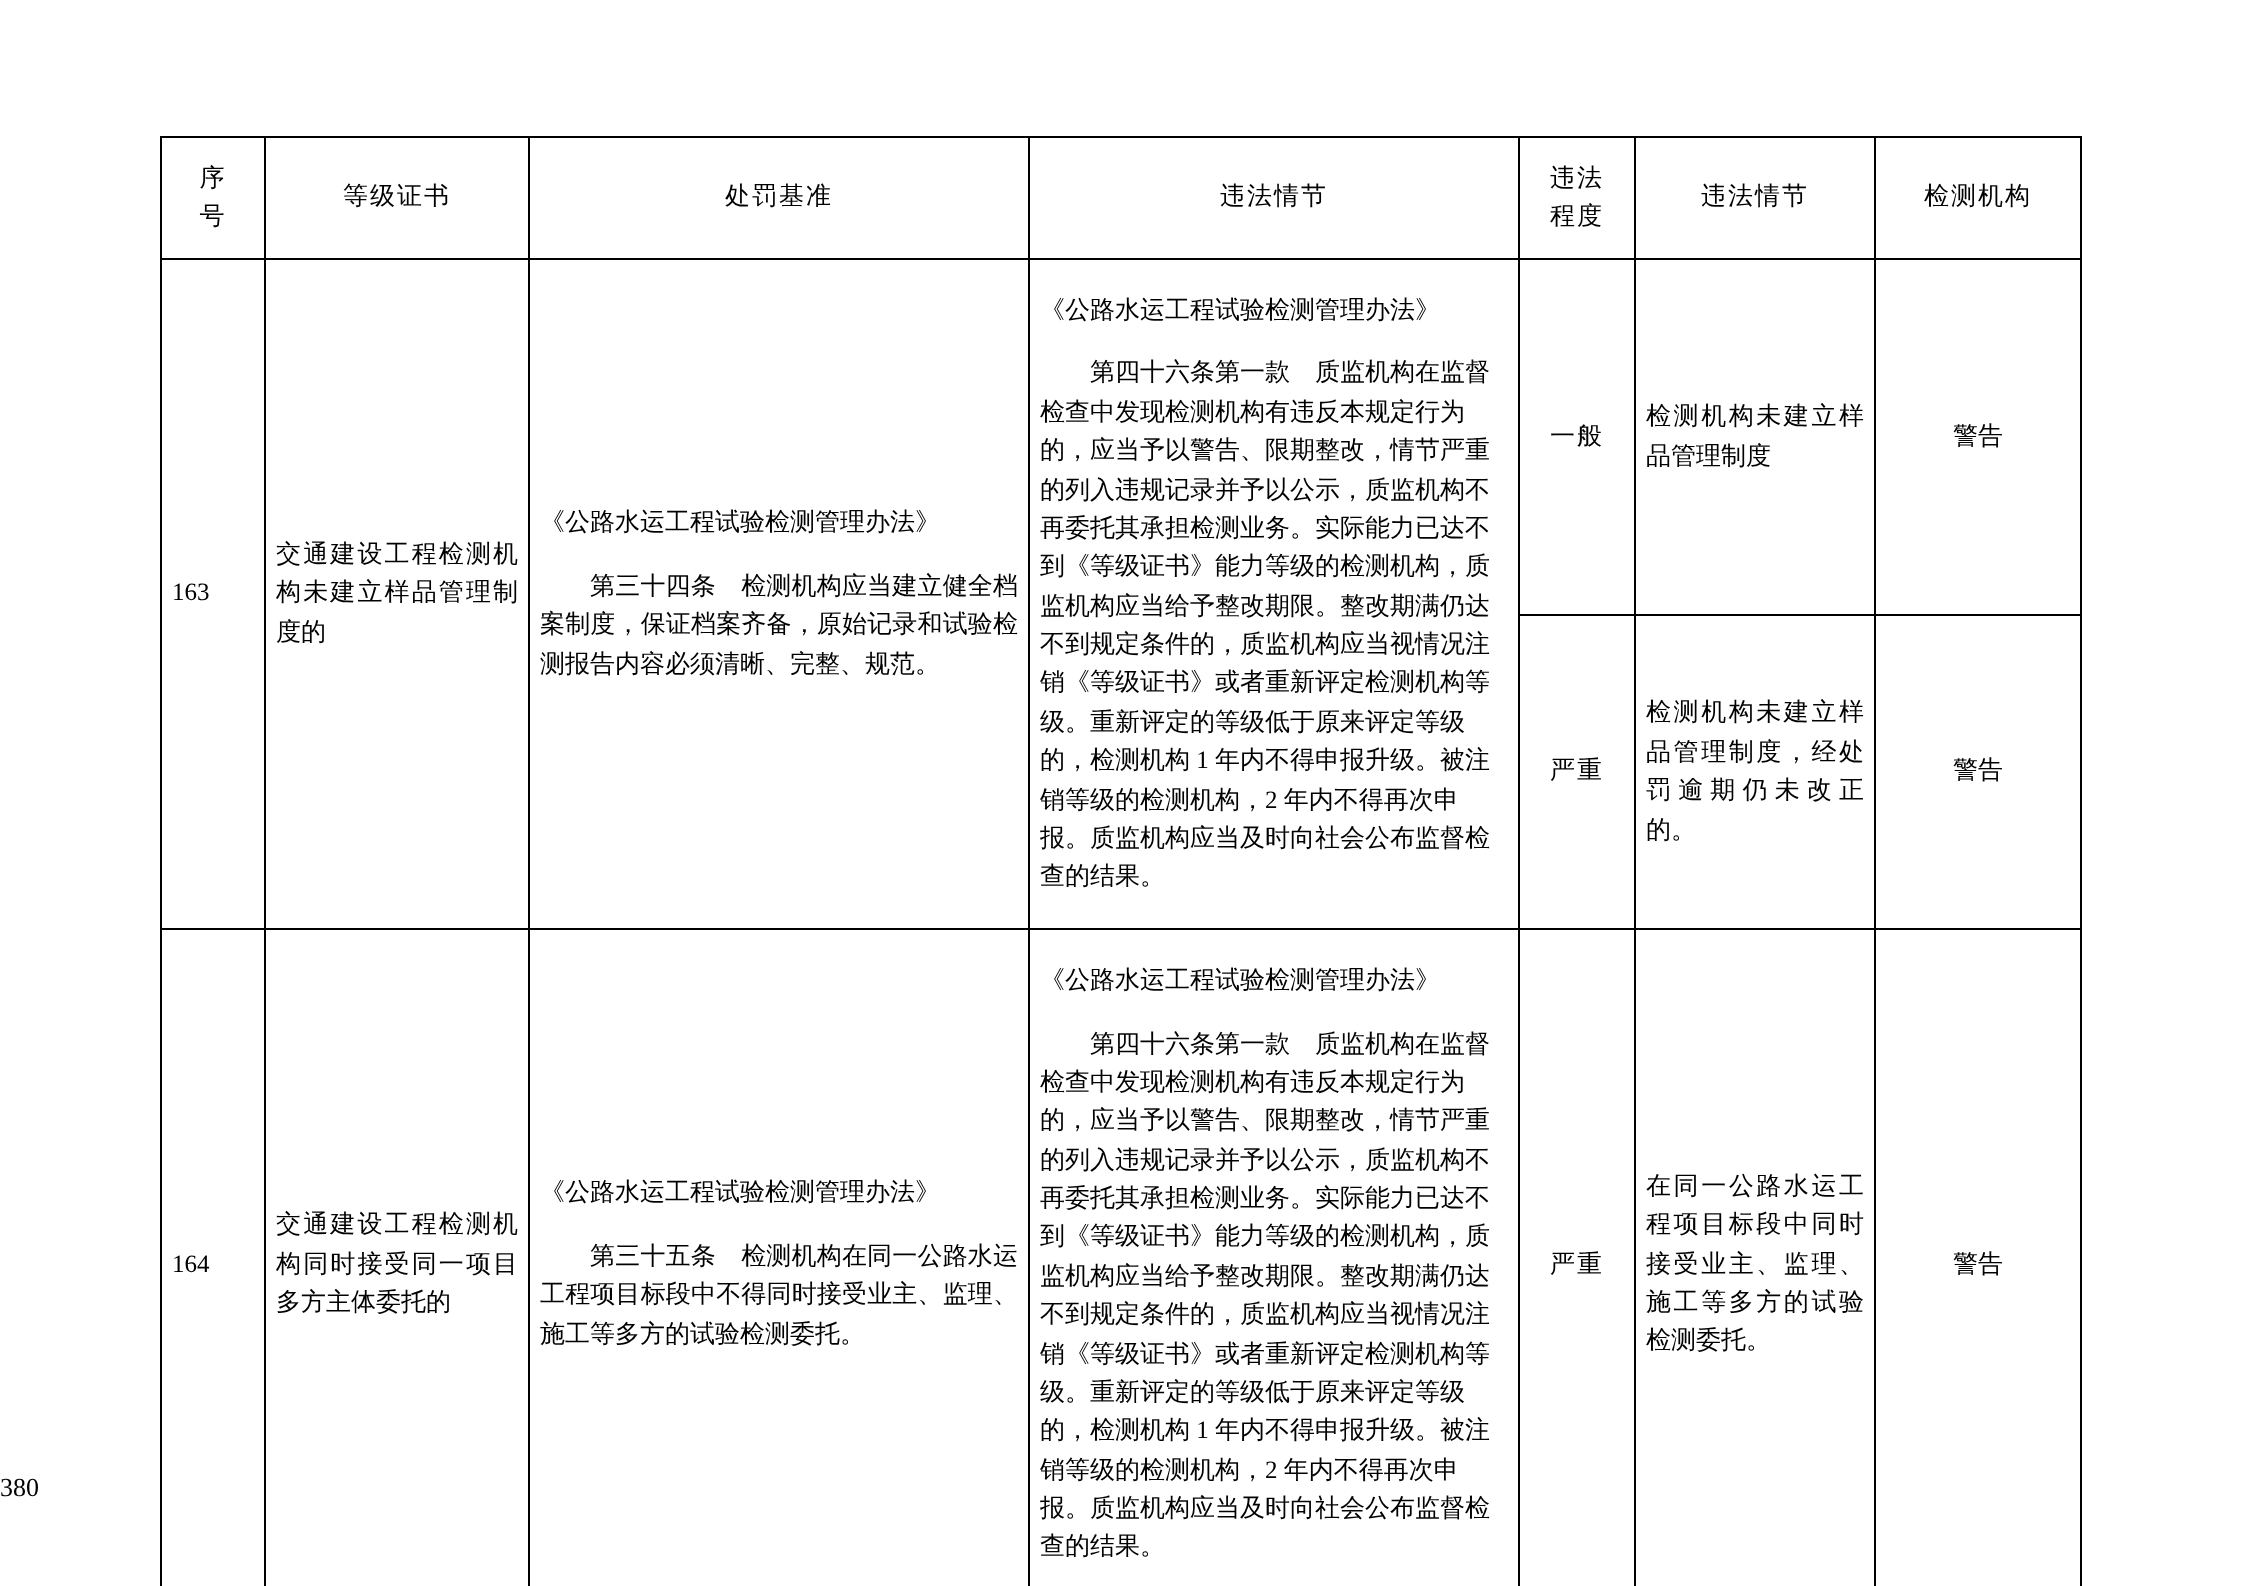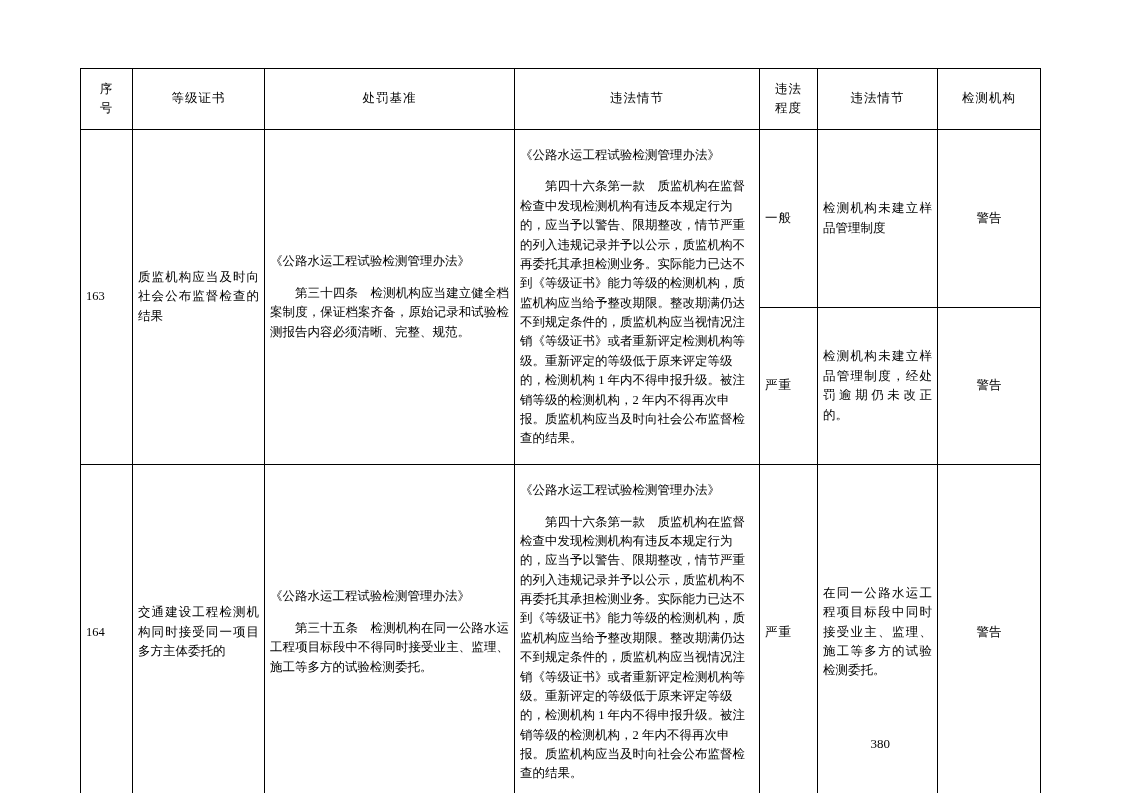--- a/index.html
+++ b/index.html
@@ -61,20 +61,21 @@
     line-height: 1.2;
   }
   .indent2 {
     text-indent: 2em;
   }
   .num {
     text-align: left;
     font-size: 13px;
   }
   .deg {
+    text-align: center;
     font-size: 12.5px;
     letter-spacing: 1px;
   }
   .case {
     text-align: justify;
     text-justify: inter-ideograph;
     font-size: 12.5px;
     line-height: 1.6;
   }
   .std {
@@ -104,21 +105,21 @@
     padding-left: 8px;
     padding-right: 6px;
     vertical-align: top;
     padding-top: 6px;
   }
   .page-number {
     position: absolute;
     width: 890px;
     top: 736px;
     left: 0;
-    text-align: right;
+    text-align: left;
     font-size: 13px;
     font-family: "Liberation Serif", serif;
   }
 </style>
 </head>
 <body>
 
 <div class="page">
 
   <div class="table-wrap">
@@ -146,21 +147,21 @@
             <div>程度</div>
           </td>
           <td>违法情节</td>
           <td>检测机构</td>
         </tr>
       </thead>
       <tbody>
 
         <tr>
           <td class="num" rowspan="2">163</td>
-          <td class="act" rowspan="2">质监机构应当及时向社会公布监督检查的结果</td>
+          <td class="act" rowspan="2">交通建设工程检测机构未建立样品管理制度的</td>
           <td class="basis" rowspan="2">
             <p>《公路水运工程试验检测管理办法》</p>
             <p class="indent2">第三十四条　检测机构应当建立健全档案制度，保证档案齐备，原始记录和试验检测报告内容必须清晰、完整、规范。</p>
           </td>
           <td class="punish" rowspan="2">
             <p>《公路水运工程试验检测管理办法》</p>
             <p class="indent2">第四十六条第一款　质监机构在监督检查中发现检测机构有违反本规定行为的，应当予以警告、限期整改，情节严重的列入违规记录并予以公示，质监机构不再委托其承担检测业务。实际能力已达不到《等级证书》能力等级的检测机构，质监机构应当给予整改期限。整改期满仍达不到规定条件的，质监机构应当视情况注销《等级证书》或者重新评定检测机构等级。重新评定的等级低于原来评定等级的，检测机构 1 年内不得申报升级。被注销等级的检测机构，2 年内不得再次申报。质监机构应当及时向社会公布监督检查的结果。</p>
           </td>
           <td class="deg" style="height:160px">一般</td>
           <td class="case">检测机构未建立样品管理制度</td>

